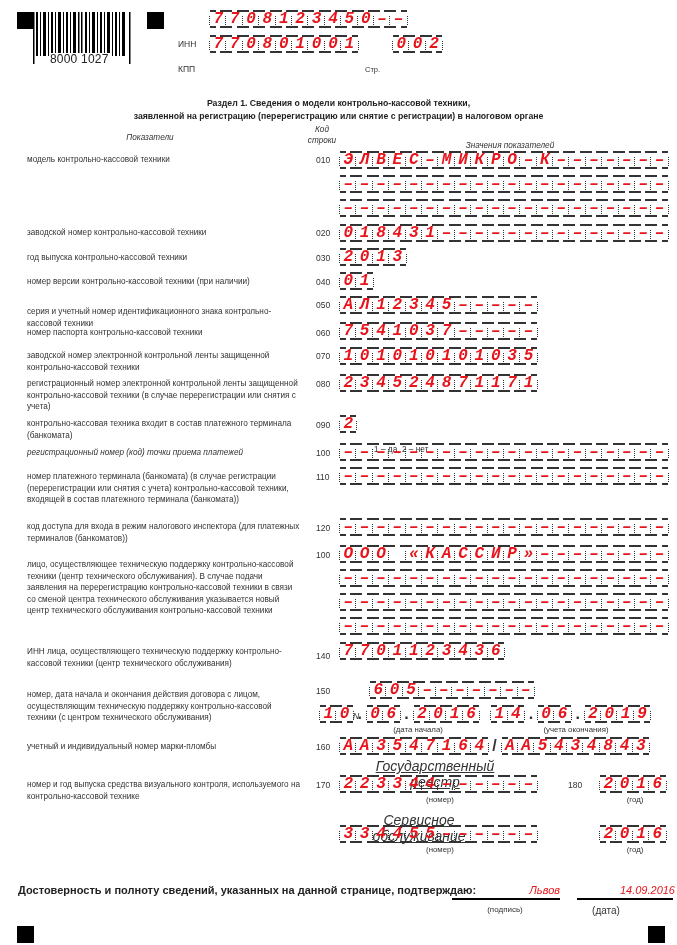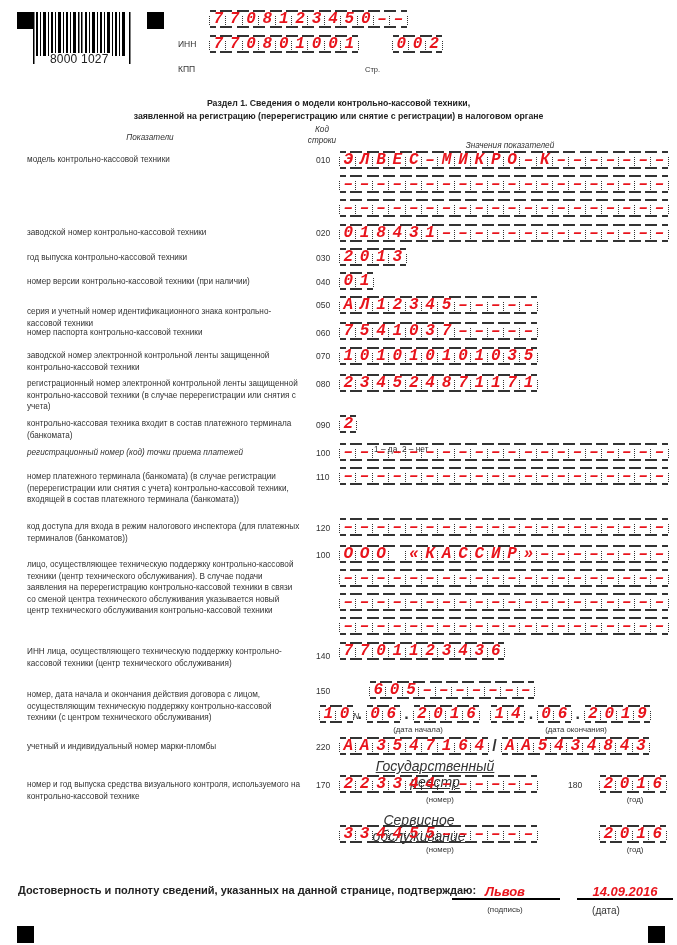--- a/index.html
+++ b/index.html
@@ -17,21 +17,21 @@
   .cell:last-child::after{content:"";position:absolute;right:-1px;top:4px;height:9px;border-left:1px dotted #333;}
   .cell.dash{color:#e8141c;}
   .sep{position:relative;width:14px;height:18px;font-weight:bold;font-size:16px;color:#333;text-align:center;line-height:18px;}
   .title{position:absolute;left:0;width:677px;text-align:center;font-weight:bold;font-size:8.7px;line-height:13px;}
   .colhead{position:absolute;font-style:italic;font-size:8.2px;text-align:center;line-height:11px;color:#333;}
   .ind{position:absolute;left:27px;width:275px;font-size:8.2px;line-height:11.5px;color:#333;}
   .code{position:absolute;left:316px;font-size:8.5px;color:#333;}
   .note{position:absolute;font-size:7.8px;color:#333;text-align:center;}
   .sub{position:absolute;font-style:italic;font-size:14px;color:#333;text-align:center;text-decoration:underline;}
   .confirm{position:absolute;left:18px;top:884px;font-weight:bold;font-size:11px;}
-  .sigval{position:absolute;font-style:italic;font-weight:bold;color:#e8141c;font-size:13px;text-align:center;}
+  .sigval{position:absolute;font-style:italic;font-weight:normal;color:#e8141c;font-size:11px;text-align:right;}
   .sigline{position:absolute;height:2px;background:#000;}
 </style>
 </head>
 <body>
 
 <div class="marker" style="left:17px;top:12px;"></div>
 <div class="marker" style="left:147px;top:12px;"></div>
 <div class="marker" style="left:17px;top:926px;"></div>
 <div class="marker" style="left:648px;top:926px;"></div>
 
@@ -521,24 +521,24 @@
     </div>
     <div class="sep">.</div>
     <div id="ey" style="display: flex;">
       <div class="cell">2</div>
       <div class="cell">0</div>
       <div class="cell">1</div>
       <div class="cell">9</div>
     </div>
   </div>
 <div class="note" style="left:378px;top:725px;width:80px;">(дата начала)</div>
-<div class="note" style="left:526px;top:725px;width:100px;">(дата окончания)</div>
+<div class="note" style="left:526px;top:725px;width:100px;">(учета окончания)</div>
 
 <div class="ind" style="top:741px;">учетный и индивидуальный номер марки-пломбы</div>
-<div class="code" style="top:742px;">220</div>
+<div class="code" style="top:742px;">160</div>
 <div class="cells" id="r160" style="left:340px;top:737px;">
     <div id="r160a" style="display: flex;">
       <div class="cell">А</div>
       <div class="cell">А</div>
       <div class="cell">3</div>
       <div class="cell">5</div>
       <div class="cell">4</div>
       <div class="cell">7</div>
       <div class="cell">1</div>
       <div class="cell">6</div>

